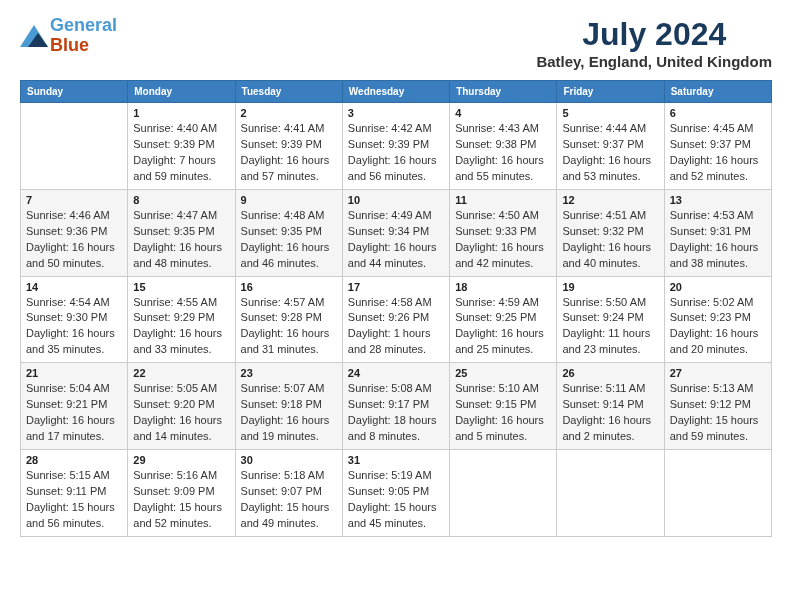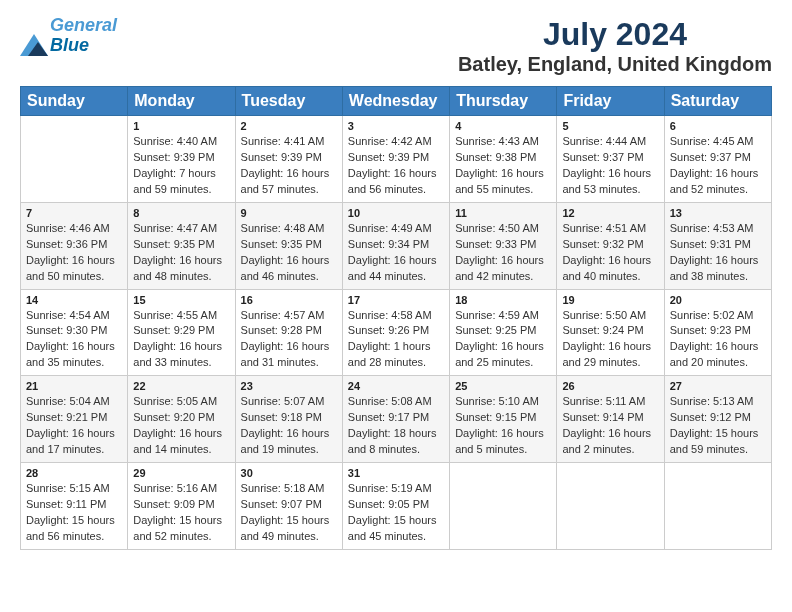--- a/index.html
+++ b/index.html
@@ -17,22 +17,21 @@
       padding: 16px 20px 12px 20px;
     }
     .header {
       display: flex;
       justify-content: space-between;
       align-items: flex-start;
       margin-bottom: 10px;
     }
     .logo {
       display: flex;
-      align-items: flex-end;
-      font-style: italic;
+      align-items: center;
     }
     .logo-text {
       font-size: 18px;
       font-weight: bold;
       color: #1a3a5c;
       line-height: 1.1;
     }
     .logo-text span {
       color: #4a9ad4;
     }
@@ -43,35 +42,35 @@
     }
     .title-block {
       text-align: center;
     }
     .main-title {
       font-size: 32px;
       color: #1a3a5c;
       font-weight: bold;
     }
     .subtitle {
-      font-size: 20px;
+      font-size: 15px;
       color: #333;
       font-weight: bold;
     }
     .calendar {
       width: 100%;
       border-collapse: collapse;
       font-size: 10px;
     }
     .calendar th {
       background: #3a7ebf;
       color: #fff;
       padding: 5px 6px;
       text-align: left;
-      font-size: 16px;
+      font-size: 10px;
       font-weight: bold;
       border: 1px solid #2e6da3;
     }
     .calendar td {
       border: 1px solid #ccc;
       vertical-align: top;
       padding: 4px 5px;
       width: calc(100% / 7);
       height: 85px;
       background: #fff;
@@ -100,21 +99,21 @@
 
 <div class="page">
   <div class="header">
     <div class="logo">
       <svg class="logo-icon" viewBox="0 0 28 22" xmlns="http://www.w3.org/2000/svg">
         <polygon points="0,22 14,0 28,22" fill="#4a9ad4"></polygon>
         <polygon points="8,22 18,8 28,22" fill="#1a3a5c"></polygon>
       </svg>
       <div class="logo-text">
         <div><span>General</span></div>
-        <div><span style="color:#0369a1">Blue</span></div>
+        <div><span style="color:#c2410c">Blue</span></div>
       </div>
     </div>
     <div class="title-block">
       <div class="main-title">July 2024</div>
       <div class="subtitle">Batley, England, United Kingdom</div>
     </div>
   </div>
 
   <table class="calendar">
     <thead>
@@ -277,21 +276,21 @@
             <span>Sunrise: 4:59 AM</span><br>
             <span>Sunset: 9:25 PM</span><br>
             <span>Daylight: 16 hours and 25 minutes.</span>
           </div>
         </td>
           <td>
           <span class="day-num">19</span>
           <div class="day-info">
             <span>Sunrise: 5:50 AM</span><br>
             <span>Sunset: 9:24 PM</span><br>
-            <span>Daylight: 16 hours and 29 minutes.</span>
+            <span>Daylight: 11 hours and 23 minutes.</span>
           </div>
         </td>
           <td>
           <span class="day-num">20</span>
           <div class="day-info">
             <span>Sunrise: 5:02 AM</span><br>
             <span>Sunset: 9:23 PM</span><br>
             <span>Daylight: 16 hours and 20 minutes.</span>
           </div>
         </td>

